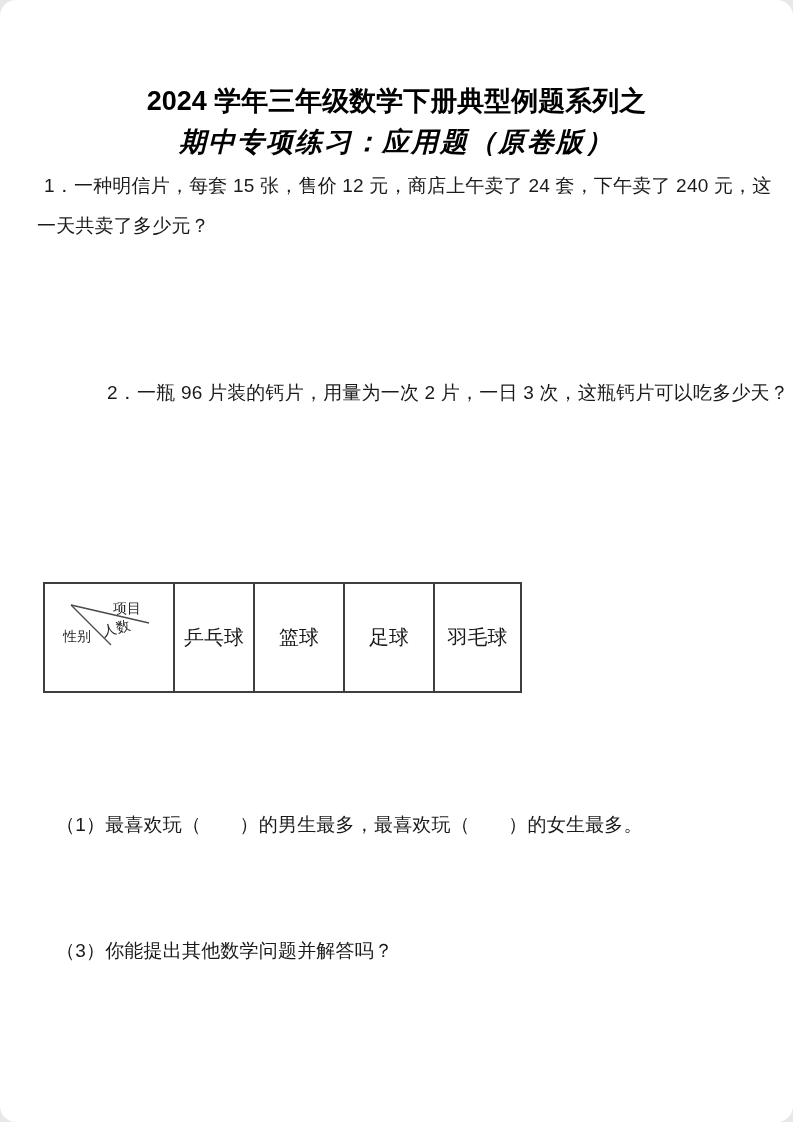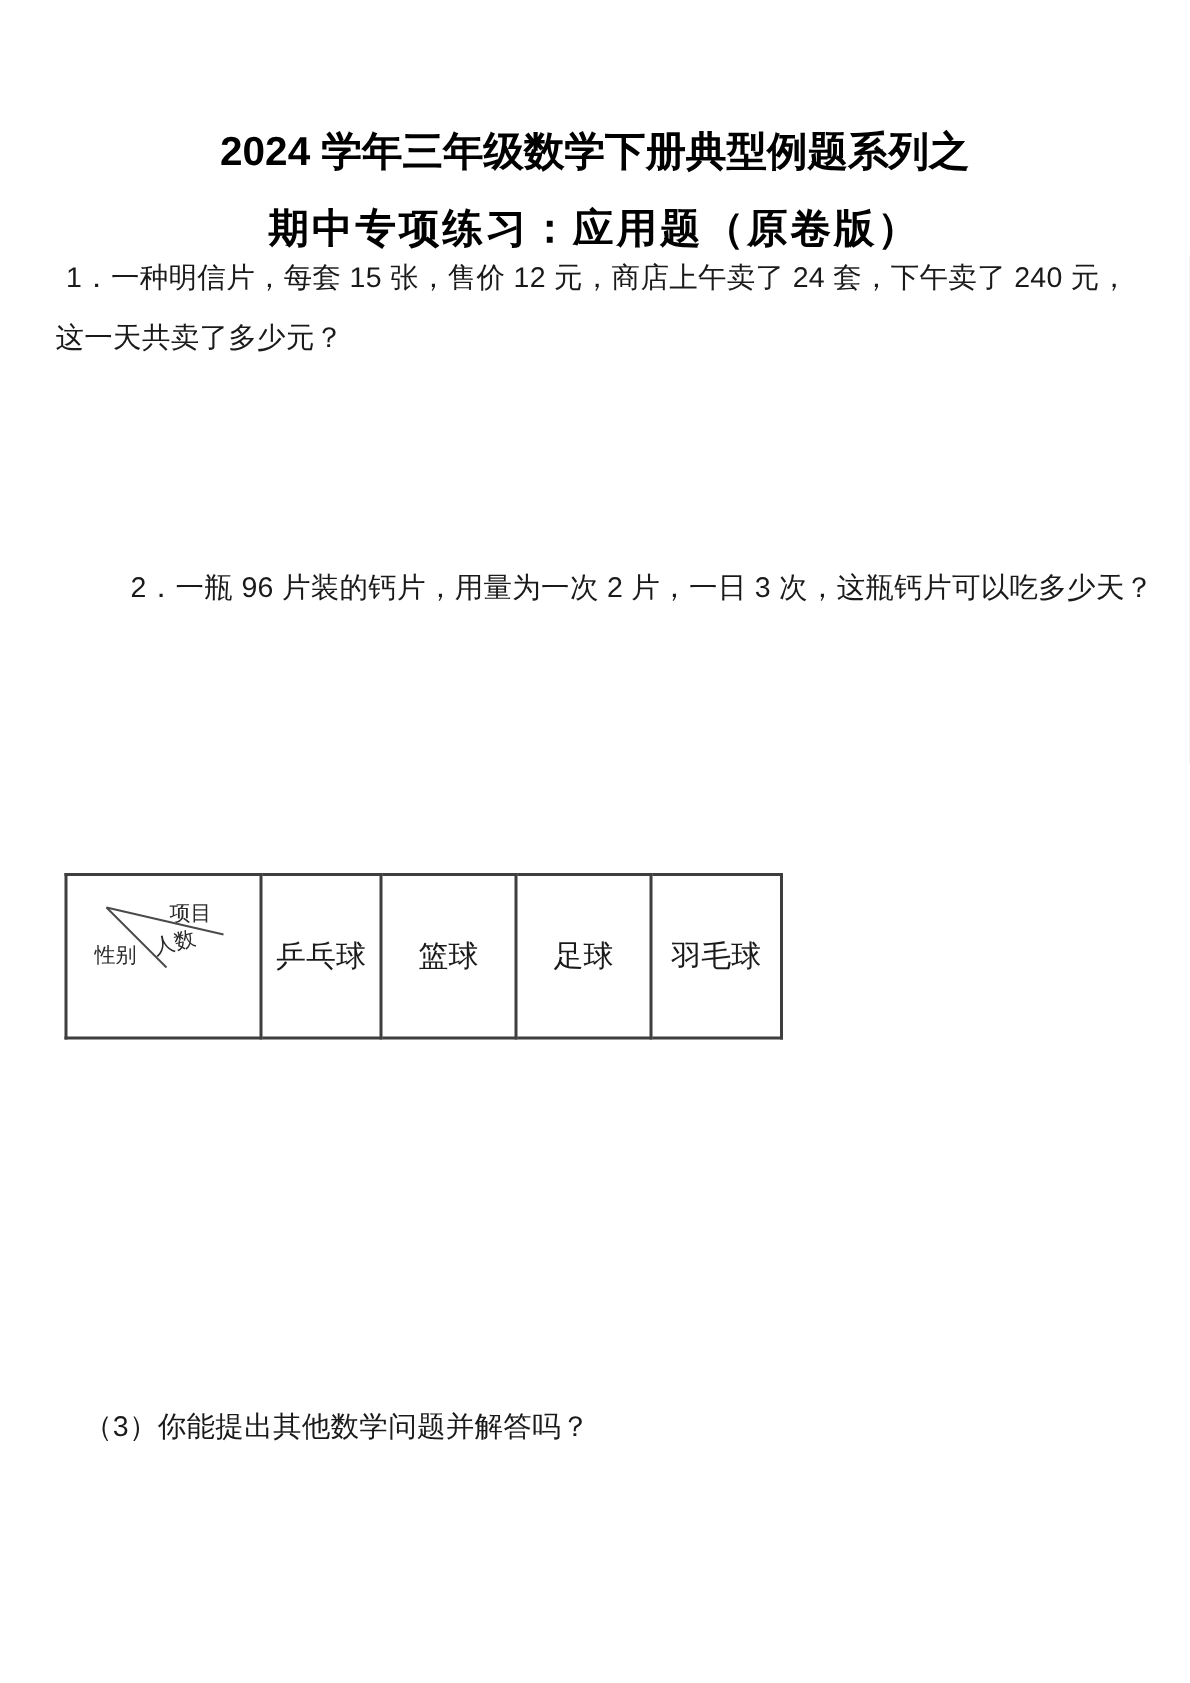--- a/index.html
+++ b/index.html
@@ -5,37 +5,38 @@
   html, body { margin: 0; padding: 0; background: #e8e8e8; }
   .page {
     position: relative;
     width: 793px;
     height: 1122px;
     margin: 0 auto;
     background: #ffffff;
     font-family: "Liberation Sans", "DejaVu Sans", sans-serif;
     color: #1a1a1a;
     overflow: hidden;
+    border-radius: 16px;
   }
   .title {
     position: absolute;
     left: 0;
     width: 100%;
     text-align: center;
     font-size: 27px;
     font-weight: 700;
     color: #000;
     white-space: nowrap;
   }
   #title1 { top: 83px; }
-  #title2 { top: 134px; letter-spacing: 2px; }
+  #title2 { top: 124px; letter-spacing: 2px; font-style: italic; }
   .q {
     position: absolute;
     left: 37px;
-    right: 24px;
+    right: 4px;
     font-size: 19px;
     line-height: 40px;
     letter-spacing: 0.2px;
   }
   #q1 { top: 166px; text-indent: 7px; }
   #q2 { top: 373px; text-align: right; }
   #q3 { top: 540px; }
   table.stats {
     position: absolute;
     left: 43px;
@@ -111,15 +112,16 @@
           </svg>
         </td>
         <th>乒乓球</th>
         <th>篮球</th>
         <th>足球</th>
         <th>羽毛球</th>
       </tr>
     </tbody>
   </table>
 
+  <div class="sub" id="s1">（1）最喜欢玩（　　）的男生最多，最喜欢玩（　　）的女生最多。</div>
   <div class="sub" id="s4">（3）你能提出其他数学问题并解答吗？</div>
 
 </div>
 
 </body></html>

